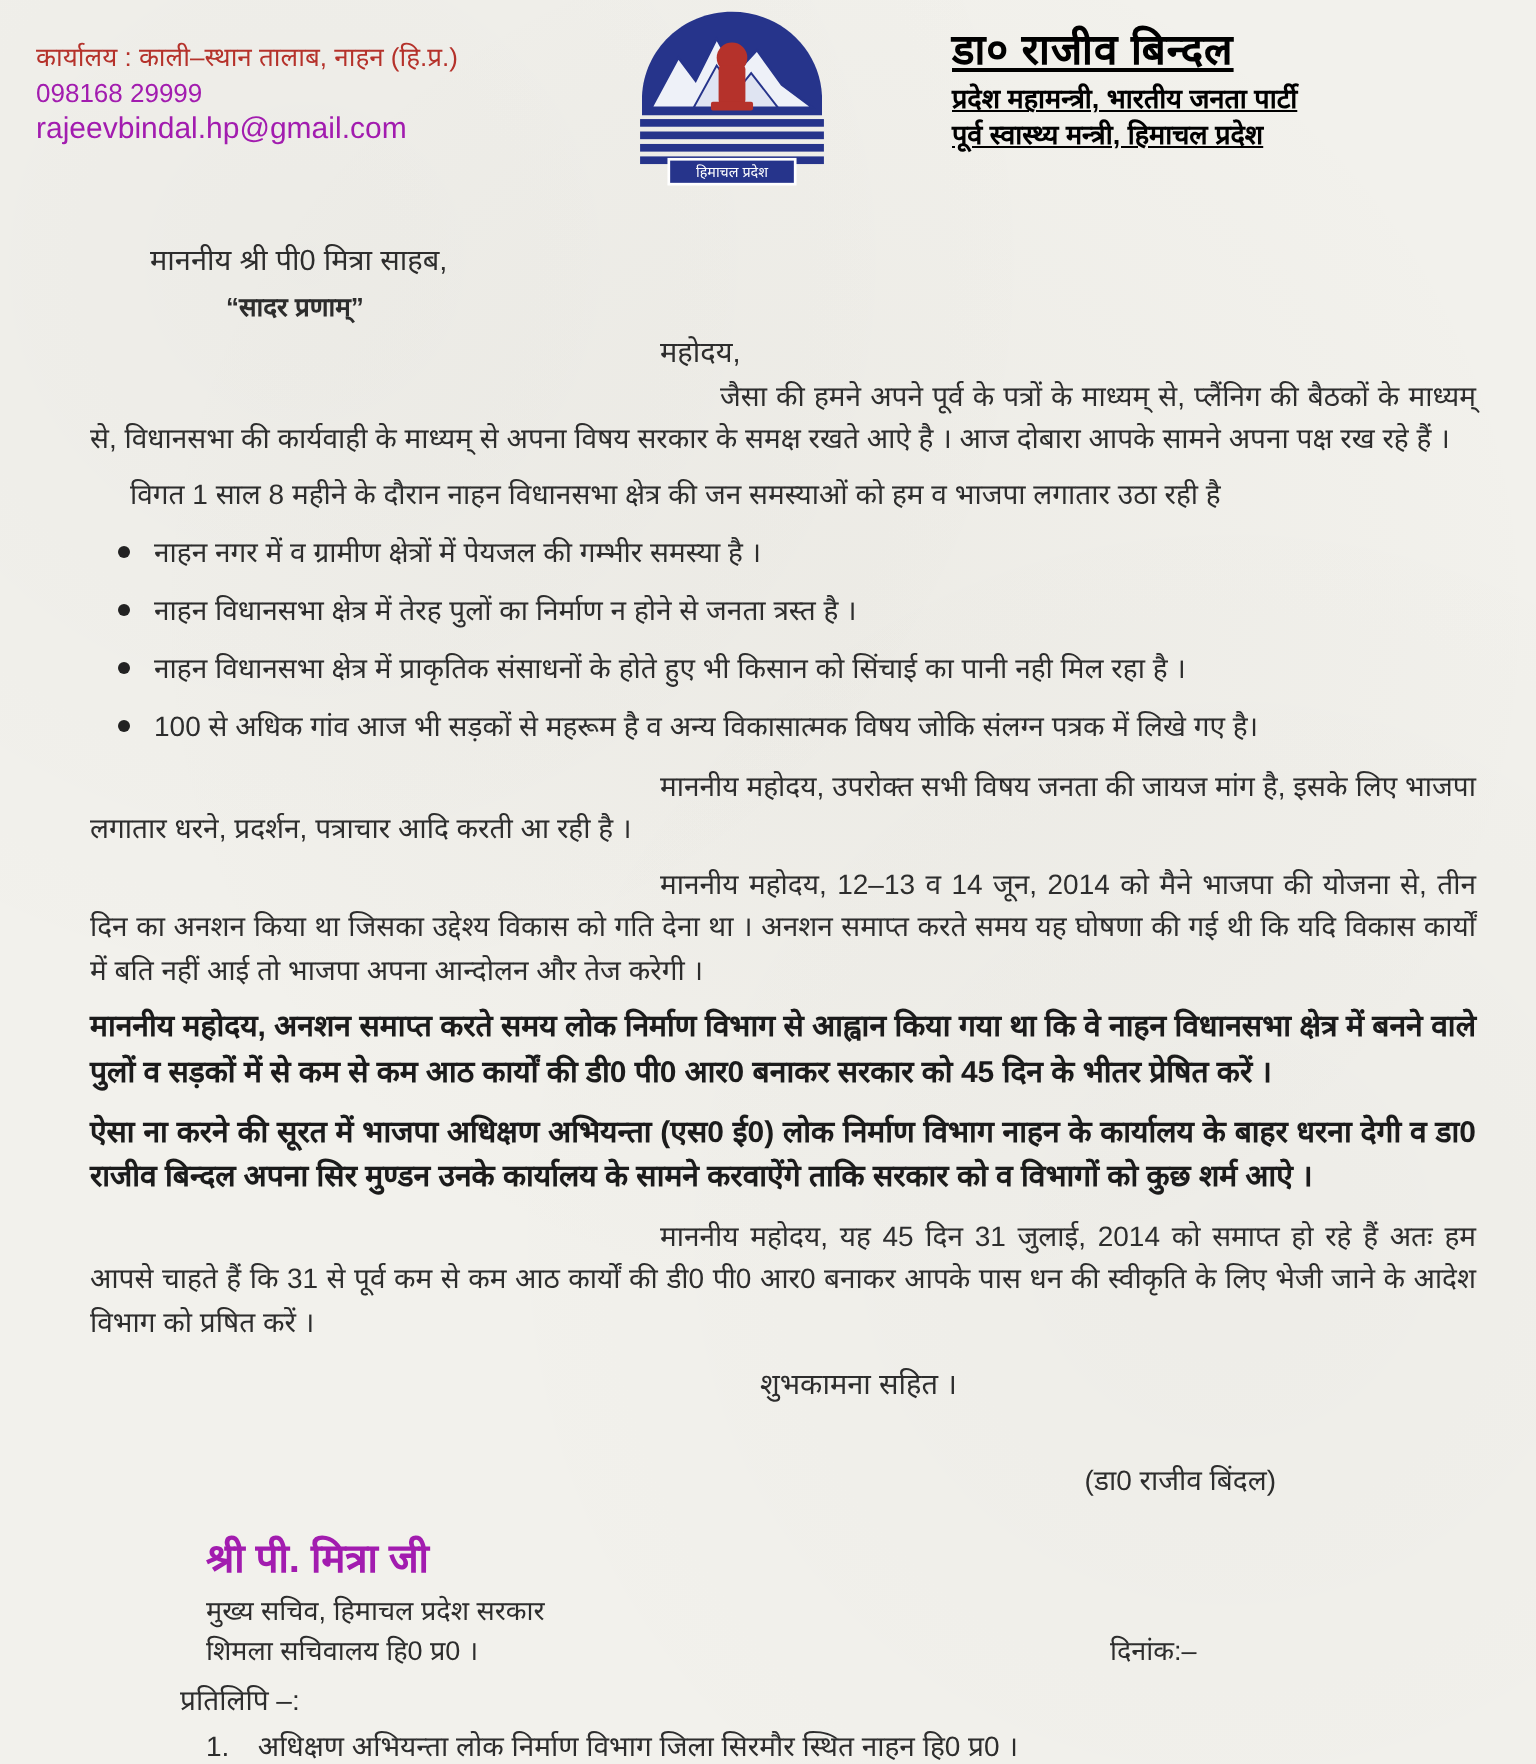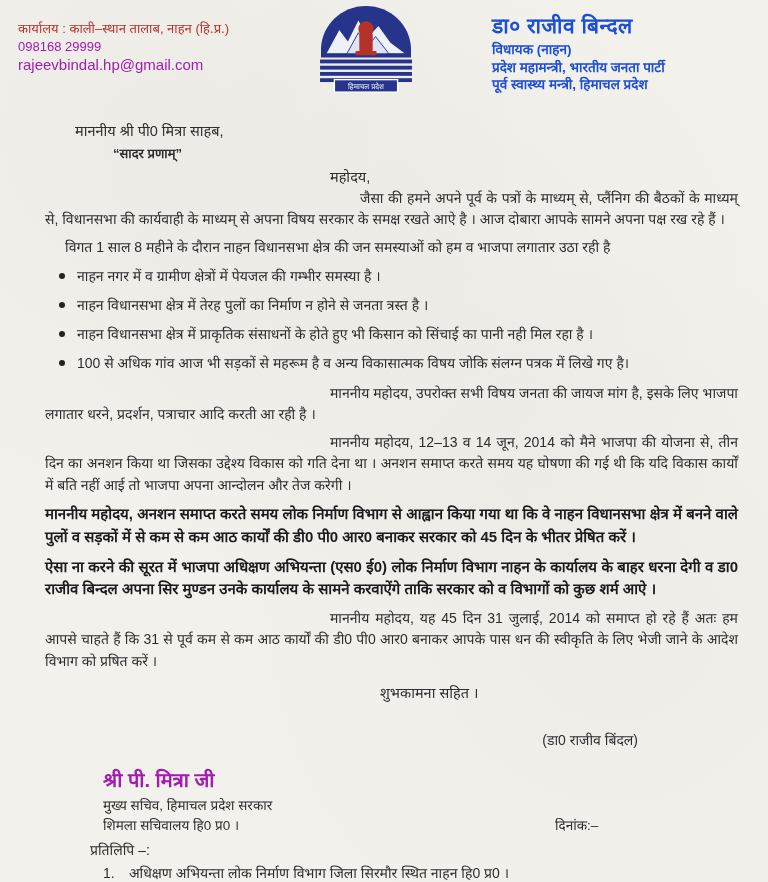--- a/index.html
+++ b/index.html
@@ -14,21 +14,21 @@
     color:#2d2d2d;
     position:relative;
   }
   
   .letterhead{position:relative;height:102px;}
   .lh-left{position:absolute;left:18px;top:20px;line-height:1.35;font-weight:400;}
   .lh-office{color:#b5322b;font-size:13px;}
   .lh-phone{color:#a21caf;font-size:13px;}
   .lh-email{color:#a21caf;font-size:15px;}
   .lh-logo{position:absolute;left:308px;top:4px;width:116px;height:90px;}
-  .lh-right{position:absolute;left:492px;top:12px;color:#1d4ed8;line-height:1.3;}
+  .lh-right{position:absolute;left:476px;top:12px;color:#000000;line-height:1.3;text-decoration:underline;}
   .lh-name{font-size:21px;font-weight:700;letter-spacing:0.5px;margin-bottom:2px;}
   .lh-sub{font-size:13.5px;font-weight:700;}
   
   .body{padding:10px 30px 0 45px;font-size:14px;line-height:1.52;}
   .recipient{margin:8px 0 2px 30px;font-size:14.5px;}
   .quote{margin:2px 0 2px 68px;font-size:13px;font-weight:700;}
   .mahoday{margin:2px 0 0 285px;font-size:14.5px;}
   p.para{margin:0 0 7px 0;text-align:justify;}
   .ind-lg{text-indent:315px;}
   .ind-md{text-indent:285px;}
@@ -78,21 +78,20 @@
       <rect x="12" y="71" width="96" height="4" fill="#26348b"></rect>
       <rect x="12" y="77.5" width="96" height="4" fill="#26348b"></rect>
 
       <rect x="27" y="79" width="66" height="13" fill="#26348b" stroke="#ffffff" stroke-width="1.4"></rect>
       <text x="60" y="88.5" text-anchor="middle" font-size="7.5" fill="#ffffff">हिमाचल प्रदेश</text>
     </svg>
   </div>
 
   <div class="lh-right">
     <div class="lh-name">डा० राजीव बिन्दल</div>
-    <div class="lh-sub">विधायक (नाहन)</div>
     <div class="lh-sub">प्रदेश महामन्त्री, भारतीय जनता पार्टी</div>
     <div class="lh-sub">पूर्व स्वास्थ्य मन्त्री, हिमाचल प्रदेश</div>
   </div>
 </header>
 
 <main class="body">
   <div class="recipient">माननीय श्री पी0 मित्रा साहब,</div>
   <div class="quote">“सादर प्रणाम्”</div>
   <div class="mahoday">महोदय,</div>
 

